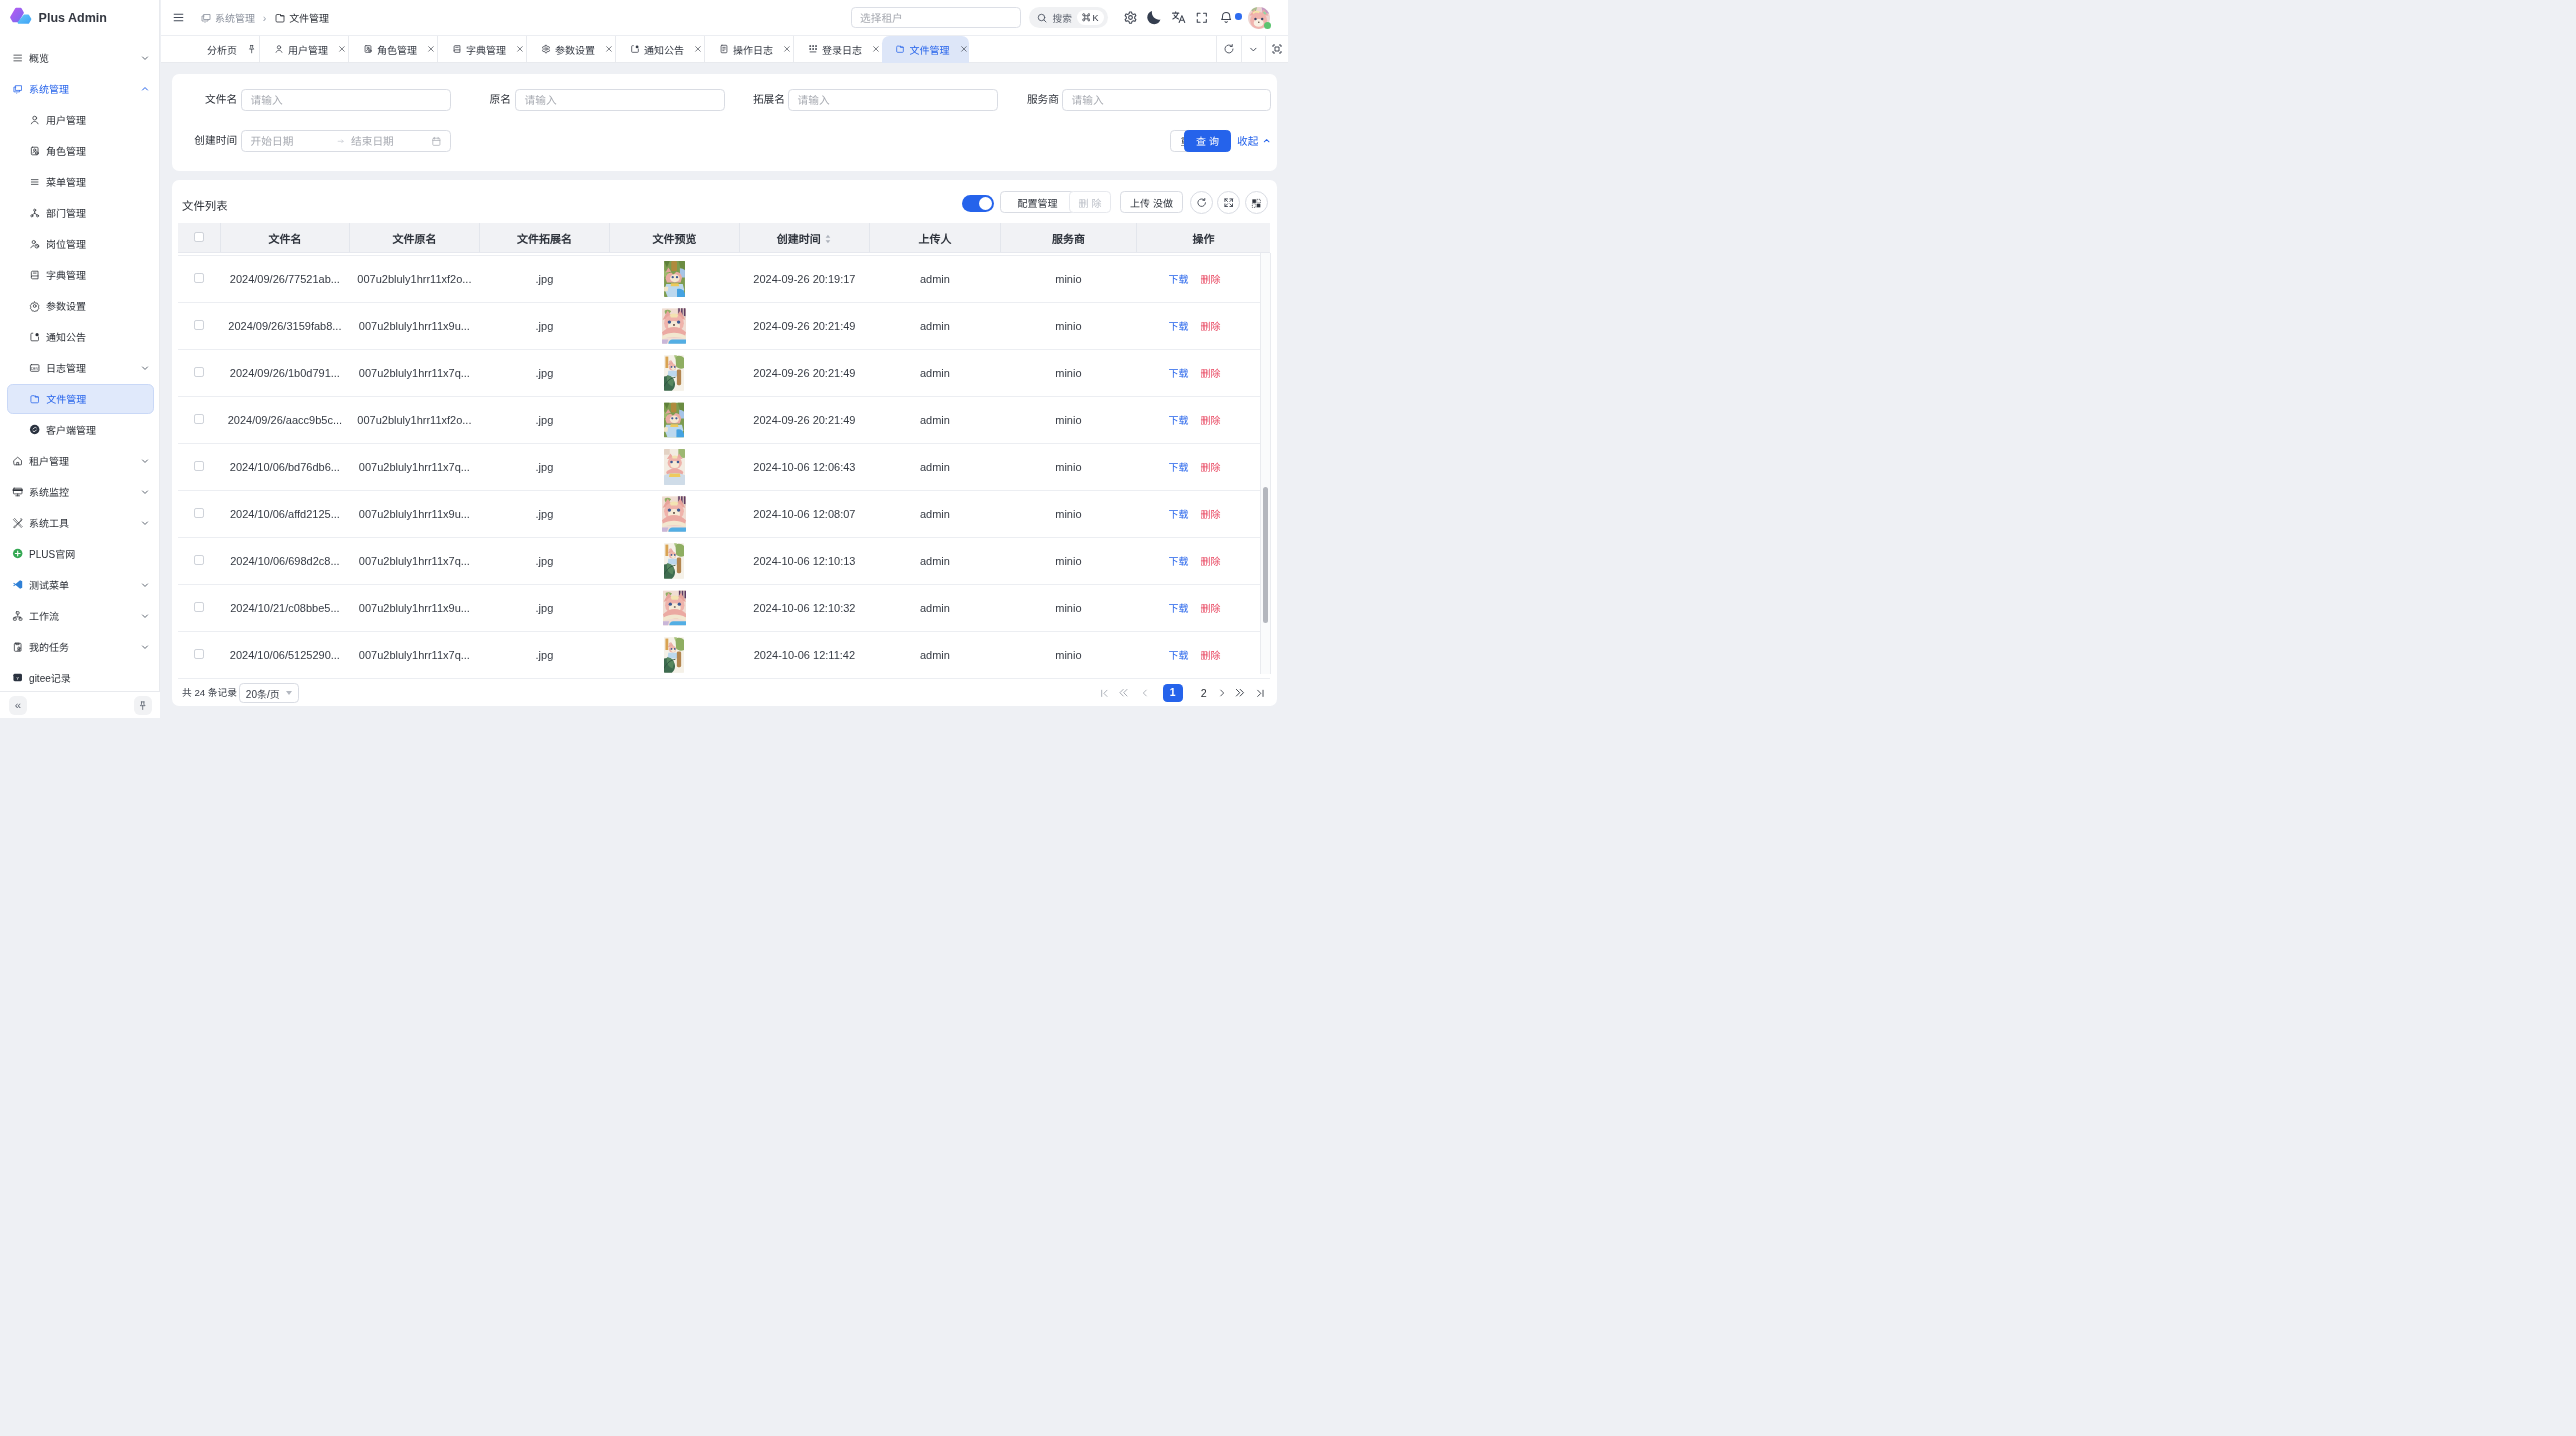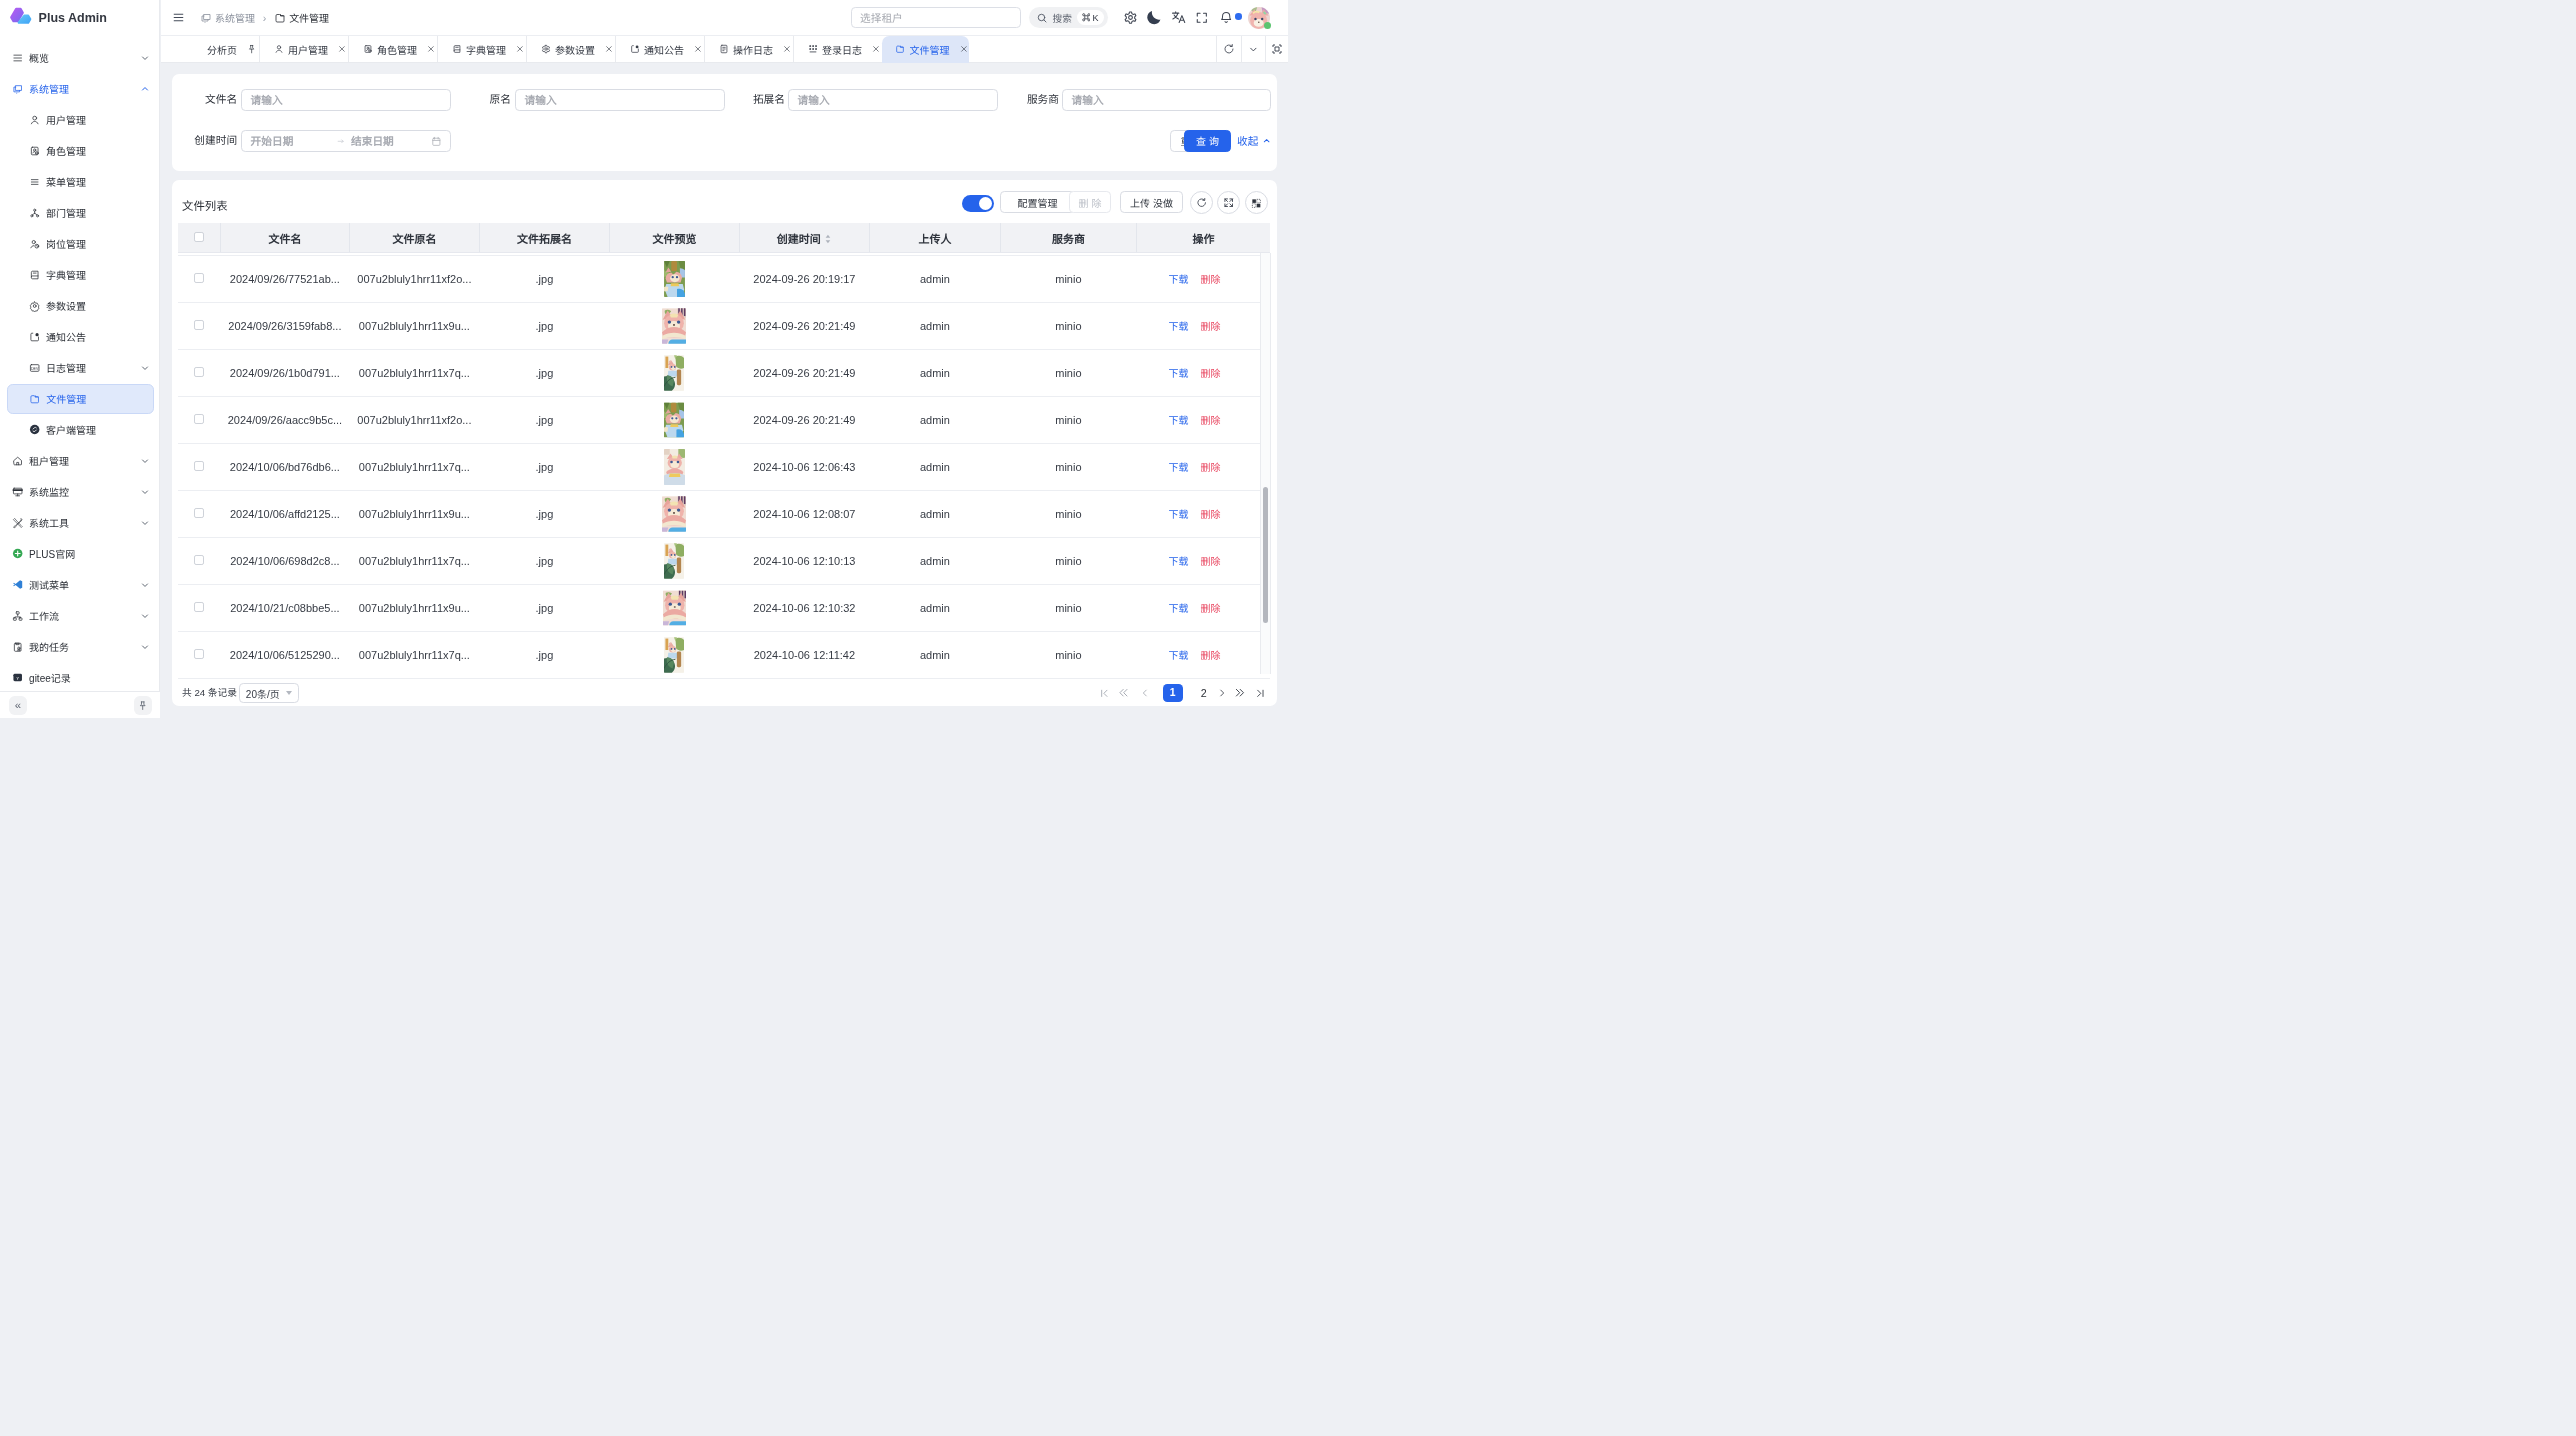--- a/index.html
+++ b/index.html
@@ -37,21 +37,21 @@
 .tab .tic { margin-right:4.3px; display:flex; color:#383d47; }
 .tab .x { margin-left:10px; color:#383d47; width:7.2px; }
 .tab.sep::before { content:""; position:absolute; left:0; top:0; bottom:0; width:0.7px; background:#e8eaee; }
 .tab.act { background:#dde6f8; border-radius:7.2px 7.2px 0 0; color:#2563eb; padding:0 2.1px 0 13px; }
 .tab.act .tic { color:#2563eb; }
 #tabctl { position:absolute; right:0; top:0; height:26.5px; display:flex; }
 .tcb { width:25px; height:26.5px; border-left:0.7px solid #e8eaee; display:flex; align-items:center; justify-content:center; color:#454b57; }
 #card1 { position:absolute; left:172px; top:74px; width:1105px; height:97px; background:#fff; border-radius:7.2px; }
 #card2 { position:absolute; left:172px; top:180px; width:1105px; height:526px; background:#fff; border-radius:7.2px; }
 .flabel { position:absolute; font-size:10.7px; color:#30343c; font-weight:500; text-align:right; width:63px; line-height:21.5px; height:21.5px; white-space:nowrap; }
-.finput { position:absolute; height:21.5px; border:0.7px solid #d9dce3; border-radius:4.3px; background:#fff; display:flex; align-items:center; padding:0 8.6px; font-size:10.7px; color:#a8abb2;font-weight:bold; }
+.finput { position:absolute; height:21.5px; border:0.7px solid #d9dce3; border-radius:4.3px; background:#fff; display:flex; align-items:center; padding:0 8.6px; font-size:10.7px; color:#a8abb2; }
 .fbtn { position:absolute; height:21.5px; display:flex; align-items:center; justify-content:center; font-size:10px; border-radius:4.3px; border:0.7px solid #d9dce3; background:#fff; color:#2f343d; }
 #tbl { position:absolute; left:6.4px; top:43px; width:1092px; border-collapse:separate; border-spacing:0; table-layout:fixed; }
 #tbl th { height:30px; background:#f1f2f5; font-size:11px; font-weight:bold; color:#2f343d; border-bottom:0.7px solid #e6e8ee; position:relative; }
 #tbl th.vb::before { content:""; position:absolute; left:0; top:0; bottom:0; width:0.7px; background:#e3e6ec; }
 #tbl td { height:47px; border-bottom:0.7px solid #eceef2; font-size:11px; color:#363b44; text-align:center; padding:0; }
 #tbl tr.sp td { height:2.9px; border-bottom:0.7px solid #eceef2; }
 .cb { width:10px; height:10px; border:0.7px solid #ced2d9; border-radius:2.1px; background:#fff; display:inline-block; }
 .thumb { display:inline-block; vertical-align:middle; border-radius:0.7px; }
 .oplinks { display:flex; justify-content:center; gap:12px; font-size:10px; padding-right:18px; }
 .lnk-b { color:#2563eb; }

